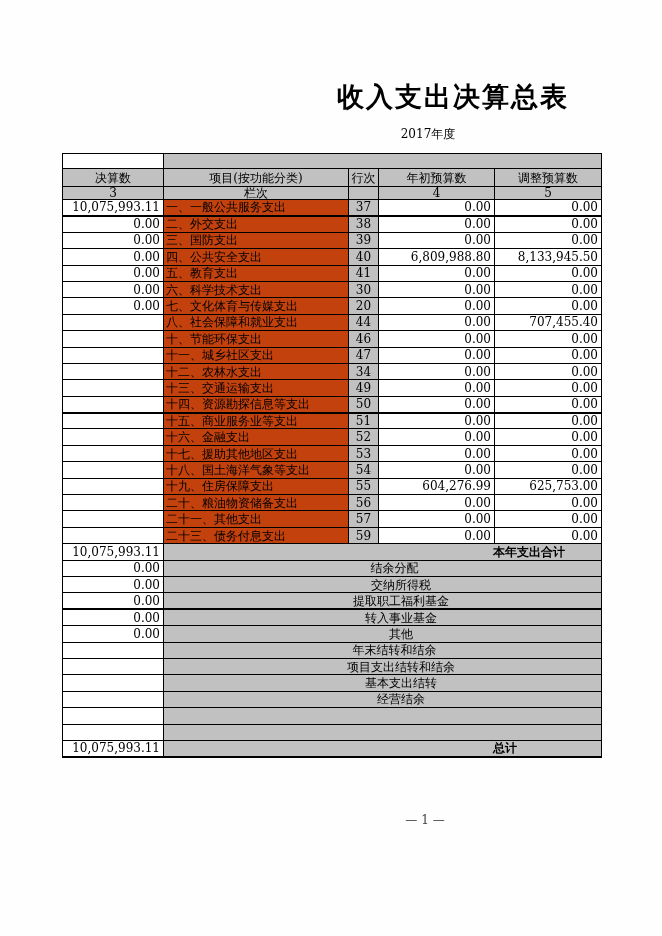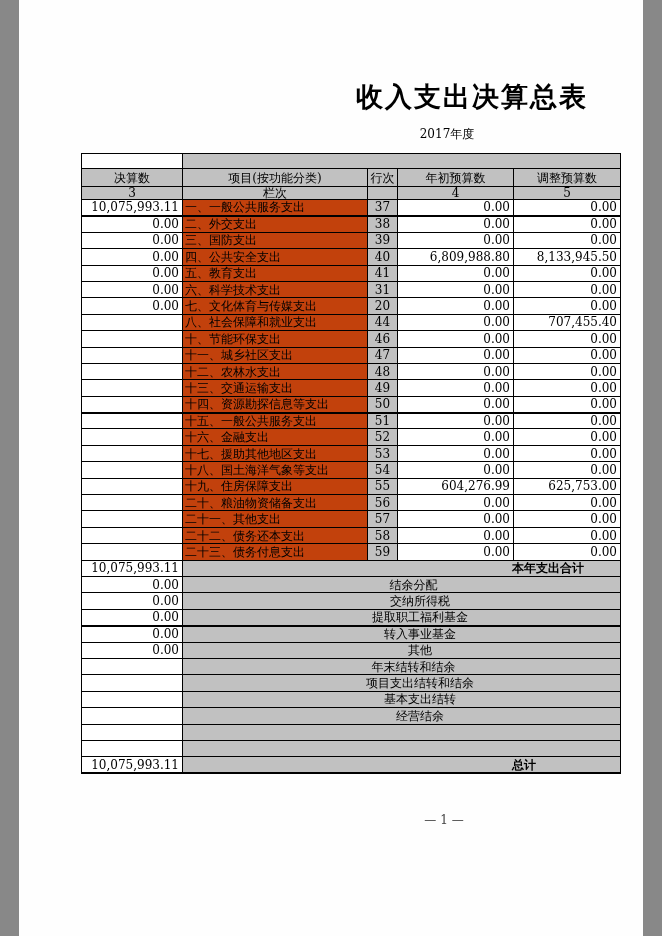--- a/index.html
+++ b/index.html
@@ -1,17 +1,17 @@
 <!DOCTYPE html>
 <html><head>
 <meta charset="utf-8">
 <style>
   html,body{margin:0;padding:0;}
   body{font-family:"DejaVu Serif","Liberation Serif",serif;color:#000;background:#888;}
-  .page{position:relative;width:596px;height:936px;background:#fefefe;margin:0 auto;overflow:hidden;padding-left:28px;}
+  .page{position:relative;width:662px;height:936px;background:#fefefe;margin:0 auto;overflow:hidden;}
   .doc-title{position:absolute;top:79px;left:453px;transform:translateX(-50%);
     font-size:27px;font-weight:bold;letter-spacing:2px;white-space:nowrap;}
   .doc-subtitle{position:absolute;top:126px;left:428px;transform:translateX(-50%);
     font-size:12px;white-space:nowrap;}
   .page-number{position:absolute;top:813px;left:425px;transform:translateX(-50%);
     font-size:12px;color:#444;white-space:nowrap;}
   table.fin{position:absolute;left:62px;top:153px;width:539px;border-collapse:collapse;
     table-layout:fixed;font-size:12px;}
   table.fin td{border:1px solid #000;overflow:hidden;white-space:nowrap;padding:0;line-height:1;}
   .r-spacer{height:15px;}
@@ -99,21 +99,21 @@
         <tr>
           <td class="num">0.00</td>
           <td class="item">五、教育支出</td>
           <td class="lineno">41</td>
           <td class="num">0.00</td>
           <td class="num">0.00</td>
         </tr>
         <tr>
           <td class="num">0.00</td>
           <td class="item">六、科学技术支出</td>
-          <td class="lineno">31</td>
+          <td class="lineno">30</td>
           <td class="num">0.00</td>
           <td class="num">0.00</td>
         </tr>
         <tr>
           <td class="num">0.00</td>
           <td class="item">七、文化体育与传媒支出</td>
           <td class="lineno">20</td>
           <td class="num">0.00</td>
           <td class="num">0.00</td>
         </tr>
@@ -134,41 +134,41 @@
         <tr>
           <td class="num"></td>
           <td class="item">十一、城乡社区支出</td>
           <td class="lineno">47</td>
           <td class="num">0.00</td>
           <td class="num">0.00</td>
         </tr>
         <tr>
           <td class="num"></td>
           <td class="item">十二、农林水支出</td>
-          <td class="lineno">48</td>
+          <td class="lineno">34</td>
           <td class="num">0.00</td>
           <td class="num">0.00</td>
         </tr>
         <tr>
           <td class="num"></td>
           <td class="item">十三、交通运输支出</td>
           <td class="lineno">49</td>
           <td class="num">0.00</td>
           <td class="num">0.00</td>
         </tr>
         <tr class="thick">
           <td class="num"></td>
           <td class="item">十四、资源勘探信息等支出</td>
           <td class="lineno">50</td>
           <td class="num">0.00</td>
           <td class="num">0.00</td>
         </tr>
         <tr>
           <td class="num"></td>
-          <td class="item">十五、一般公共服务支出</td>
+          <td class="item">十五、商业服务业等支出</td>
           <td class="lineno">51</td>
           <td class="num">0.00</td>
           <td class="num">0.00</td>
         </tr>
         <tr>
           <td class="num"></td>
           <td class="item">十六、金融支出</td>
           <td class="lineno">52</td>
           <td class="num">0.00</td>
           <td class="num">0.00</td>
@@ -203,27 +203,20 @@
         </tr>
         <tr>
           <td class="num"></td>
           <td class="item">二十一、其他支出</td>
           <td class="lineno">57</td>
           <td class="num">0.00</td>
           <td class="num">0.00</td>
         </tr>
         <tr>
           <td class="num"></td>
-          <td class="item">二十二、债务还本支出</td>
-          <td class="lineno">58</td>
-          <td class="num">0.00</td>
-          <td class="num">0.00</td>
-        </tr>
-        <tr>
-          <td class="num"></td>
           <td class="item">二十三、债务付息支出</td>
           <td class="lineno">59</td>
           <td class="num">0.00</td>
           <td class="num">0.00</td>
         </tr>
         <tr>
           <td class="num">10,075,993.11</td>
           <td class="merged m-total" colspan="4">本年支出合计</td>
         </tr>
         <tr>

